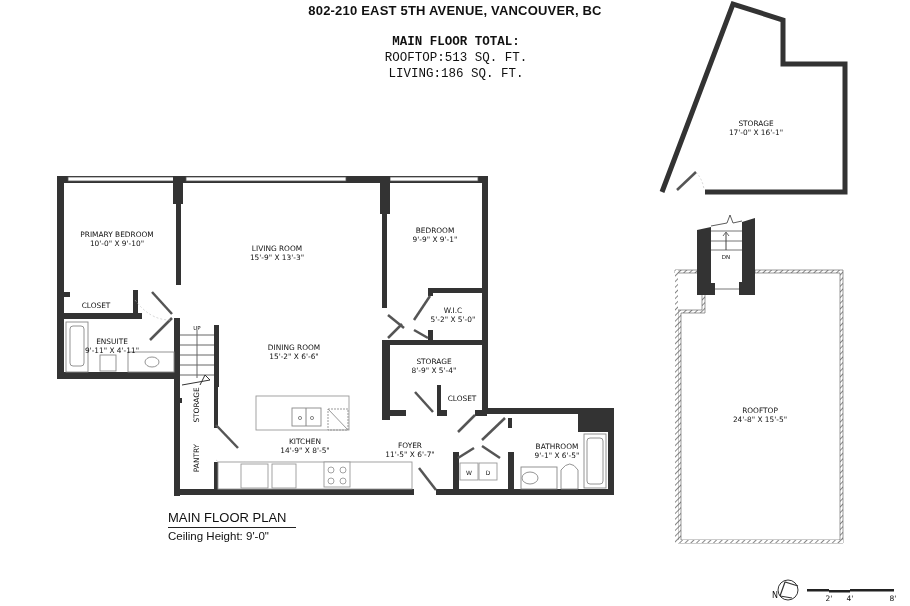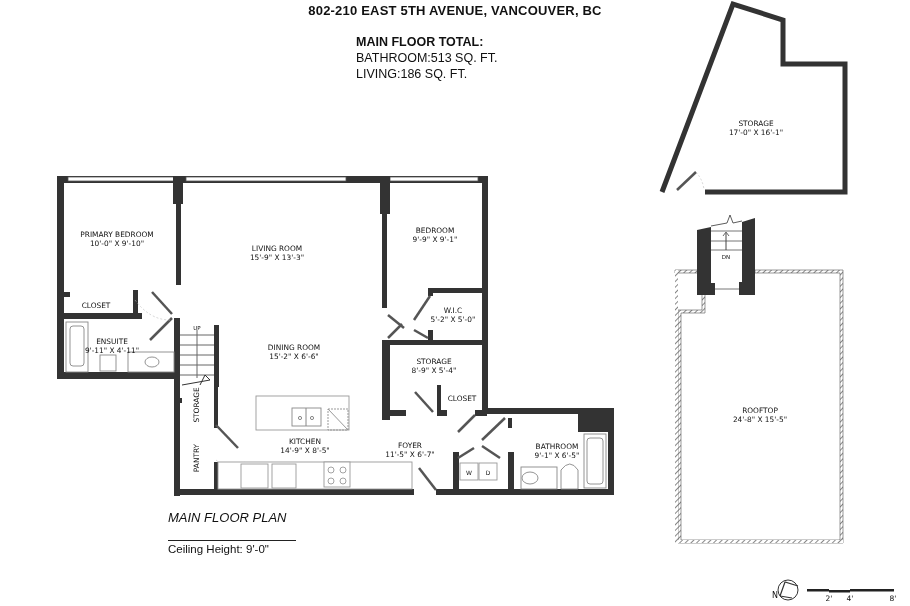--- a/index.html
+++ b/index.html
@@ -1,41 +1,41 @@
 <!DOCTYPE html>
 <html><head>
 <meta charset="utf-8">
 <style>
   html, body { margin: 0; padding: 0; background: #ffffff; }
   body { width: 910px; height: 606px; position: relative; overflow: hidden;
          font-family: "Liberation Sans", "DejaVu Sans", sans-serif; color: #111; }
   .title { position: absolute; left: 270px; top: 0; width: 370px; text-align: center;
            font-weight: bold; font-size: 13px; letter-spacing: 0.2px; line-height: 22px; }
   .areas { position: absolute; left: 356px; top: 34px; font-size: 12.5px; line-height: 16px; font-weight: normal; }
-  .areas .row { display: flex; width: 200px; justify-content: flex-start; }
+  .areas .row { display: flex; width: 200px; justify-content: center; font-family: Liberation Mono, monospace; }
   .areas .row.total { font-weight: bold; width: 200px; }
   .areas .row.total .v { font-weight: bold; }
   .plan-caption { position: absolute; left: 168px; top: 510px; }
-  .plan-caption .name { font-size: 13px; line-height: 16px; border-bottom: 1.2px solid #222; padding-bottom: 14px; width: 128px; font-style: italic; }
+  .plan-caption .name { font-size: 13px; line-height: 16px; border-bottom: 1.2px solid #222; padding-bottom: 1px; width: 128px; }
   .plan-caption .ceil { font-size: 11.5px; line-height: 14px; margin-top: 1px; }
   svg { position: absolute; left: 0; top: 0; }
   .rl { font-family: "DejaVu Sans", sans-serif; font-size: 7.4px; fill: #111; text-anchor: middle; }
   .scale-lbl { font-family: "DejaVu Sans", sans-serif; font-size: 7.5px; fill: #111; text-anchor: middle; }
 </style>
 </head>
 <body>
 
 <div class="title">802-210 EAST 5TH AVENUE, VANCOUVER, BC</div>
 
 <div class="areas">
   <div class="row total">
     <span>MAIN FLOOR TOTAL:</span>
   </div>
   <div class="row">
-    <span>BATHROOM:</span>
+    <span>ROOFTOP:</span>
     <span>513 SQ. FT.</span>
   </div>
   <div class="row">
     <span>LIVING:</span>
     <span>186 SQ. FT.</span>
   </div>
 </div>
 
 <svg width="910" height="606" viewBox="0 0 910 606">
   <defs>

